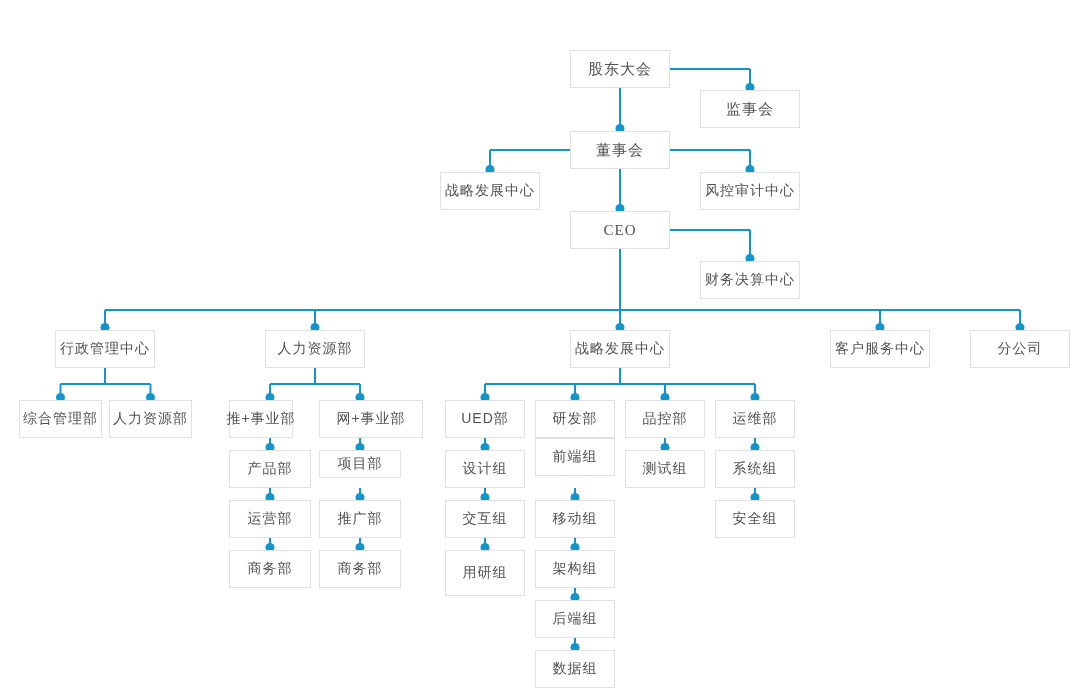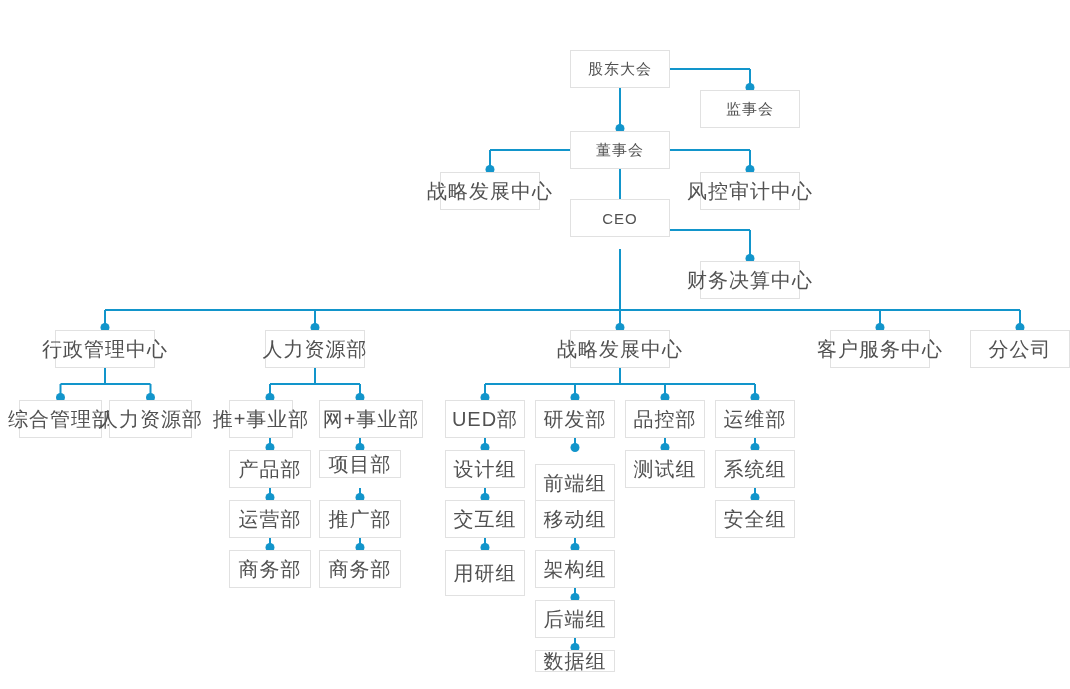--- a/index.html
+++ b/index.html
@@ -17,26 +17,26 @@
     overflow:hidden;
   }
   #connectors{position:absolute;left:0;top:0;width:1070px;height:689px;z-index:0;}
   .node{
     position:absolute;
     box-sizing:border-box;
     background:var(--box-bg);
     border:1px solid var(--box-border);
     color:var(--text);
     display:flex;align-items:center;justify-content:center;
-    font-size:20px;
+    font-size:14px;
     letter-spacing:1px;
     z-index:1;
     white-space:nowrap;
   }
-  .node.lg{font-size:15px;}
+  .node.lg{font-size:15px;font-family:Liberation Serif, serif;}
 </style>
 </head>
 <body>
 
 <div class="canvas">
   <svg id="connectors" xmlns="http://www.w3.org/2000/svg">
       <line x1="620" y1="88" x2="620" y2="131" stroke="#1295cb" stroke-width="2"></line>
       <circle cx="620" cy="128.5" r="4.5" fill="#1295cb"></circle>
       <line x1="670" y1="69" x2="750" y2="69" stroke="#1295cb" stroke-width="2"></line>
       <line x1="750" y1="69" x2="750" y2="90" stroke="#1295cb" stroke-width="2"></line>
@@ -120,21 +120,21 @@
       <circle cx="755" cy="447.5" r="4.5" fill="#1295cb"></circle>
       <line x1="755" y1="488" x2="755" y2="500" stroke="#1295cb" stroke-width="2"></line>
       <circle cx="755" cy="497.5" r="4.5" fill="#1295cb"></circle>
     </svg>
 
   <div class="node lg" style="left:570px;top:50px;width:100px;height:38px">股东大会</div>
   <div class="node lg" style="left:570px;top:131px;width:100px;height:38px">董事会</div>
   <div class="node lg" style="left:700px;top:90px;width:100px;height:38px">监事会</div>
   <div class="node" style="left:440px;top:172px;width:100px;height:38px">战略发展中心</div>
   <div class="node" style="left:700px;top:172px;width:100px;height:38px">风控审计中心</div>
-  <div class="node lg" style="left:570px;top:199px;width:100px;height:38px">CEO</div>
+  <div class="node lg" style="left:570px;top:211px;width:100px;height:38px">CEO</div>
   <div class="node" style="left:700px;top:261px;width:100px;height:38px">财务决算中心</div>
 
   <div class="node" style="left:55px;top:330px;width:100px;height:38px">行政管理中心</div>
   <div class="node" style="left:265px;top:330px;width:100px;height:38px">人力资源部</div>
   <div class="node" style="left:570px;top:330px;width:100px;height:38px">战略发展中心</div>
   <div class="node" style="left:830px;top:330px;width:100px;height:38px">客户服务中心</div>
   <div class="node" style="left:970px;top:330px;width:100px;height:38px">分公司</div>
 
   <div class="node" style="left:19px;top:400px;width:83px;height:38px">综合管理部</div>
   <div class="node" style="left:109px;top:400px;width:83px;height:38px">人力资源部</div>
@@ -150,23 +150,23 @@
 
   <div class="node" style="left:445px;top:400px;width:80px;height:38px">UED部</div>
   <div class="node" style="left:535px;top:400px;width:80px;height:38px">研发部</div>
   <div class="node" style="left:625px;top:400px;width:80px;height:38px">品控部</div>
   <div class="node" style="left:715px;top:400px;width:80px;height:38px">运维部</div>
 
   <div class="node" style="left:445px;top:500px;width:80px;height:38px">交互组</div>
   <div class="node" style="left:445px;top:450px;width:80px;height:38px">设计组</div>
   <div class="node" style="left:445px;top:550px;width:80px;height:46px">用研组</div>
 
-  <div class="node" style="left:535px;top:464px;width:80px;height:38px">前端组</div>
+  <div class="node" style="left:535px;top:438px;width:80px;height:38px">前端组</div>
   <div class="node" style="left:535px;top:500px;width:80px;height:38px">移动组</div>
   <div class="node" style="left:535px;top:550px;width:80px;height:38px">架构组</div>
   <div class="node" style="left:535px;top:600px;width:80px;height:38px">后端组</div>
-  <div class="node" style="left:535px;top:650px;width:80px;height:22px">数据组</div>
+  <div class="node" style="left:535px;top:650px;width:80px;height:38px">数据组</div>
 
   <div class="node" style="left:625px;top:450px;width:80px;height:38px">测试组</div>
 
   <div class="node" style="left:715px;top:450px;width:80px;height:38px">系统组</div>
   <div class="node" style="left:715px;top:500px;width:80px;height:38px">安全组</div>
 </div>
 
 </body></html>

